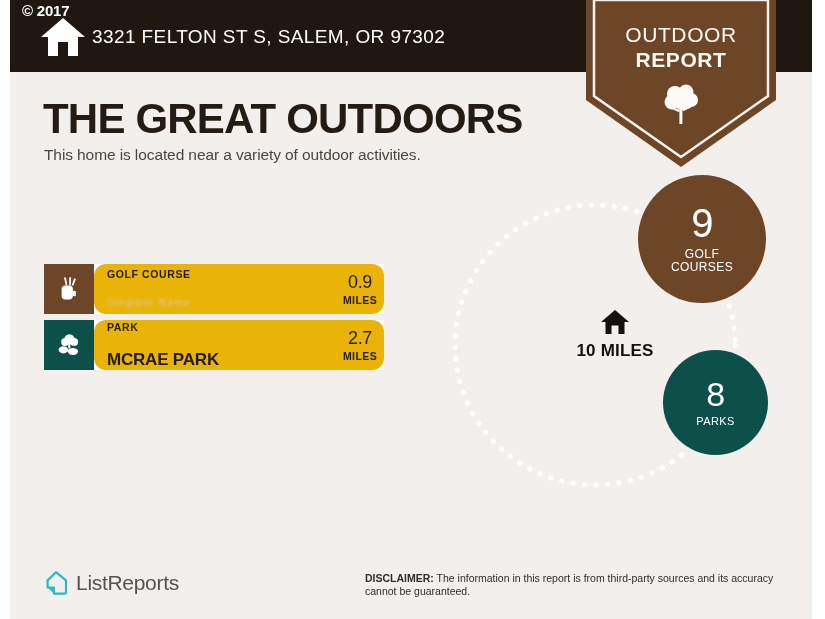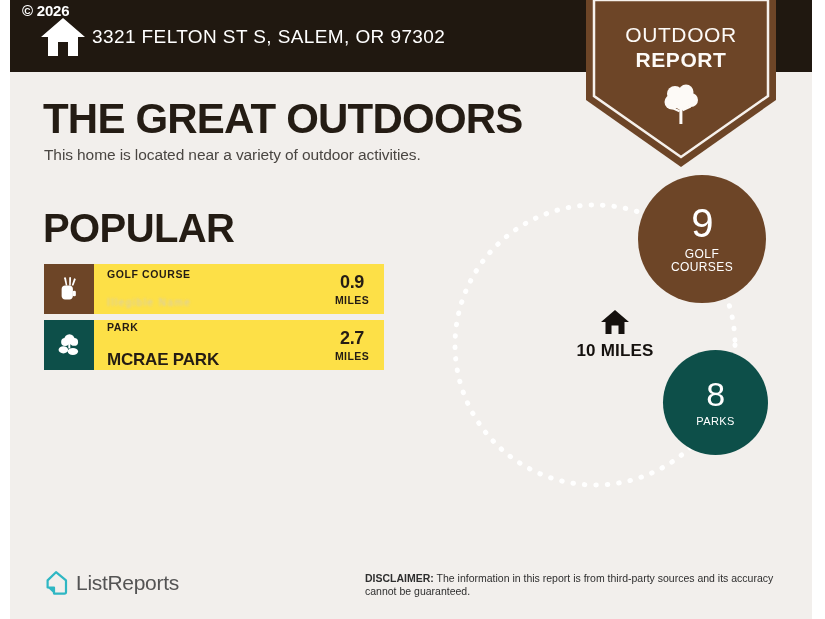--- a/index.html
+++ b/index.html
@@ -153,22 +153,23 @@
     align-items: center;
     justify-content: center;
   }
   .poi-icon-tile.golf { background: #6d4527; }
   .poi-icon-tile.park { background: #0d4f49; }
   .poi-body {
     flex: 1;
     display: flex;
     align-items: center;
     justify-content: space-between;
-    padding: 0 8px 0 13px;
-    background: #fde047;
+    padding: 0 0 0 13px;
+    background: #eab308;
+    border-radius: 12px;
   }
   .poi-text { line-height: 1.05; }
   .poi-cat {
     color: #241c14;
     font-size: 10.5px;
     font-weight: bold;
     letter-spacing: 0.6px;
   }
   .poi-name {
     color: #241c14;
@@ -185,21 +186,21 @@
     filter: blur(1.2px);
     opacity: .85;
   }
   .poi-dist {
     text-align: center;
     min-width: 48px;
   }
   .poi-dist-num {
     color: #241c14;
     font-size: 18px;
-    font-weight: bold;
+    font-weight: normal;
     letter-spacing: -0.3px;
   }
   .poi-dist-unit {
     color: #241c14;
     font-size: 10.5px;
     font-weight: bold;
     letter-spacing: 0.4px;
     margin-top: 1px;
   }
 
@@ -308,21 +309,21 @@
   #disclaimer .dlabel { font-weight: bold; }
 </style>
 </head>
 <body>
 
 <div id="page">
 
   <div id="canvas">
 
     <div id="header-bar">
-      <div id="copyright">© 2026</div>
+      <div id="copyright">© 2017</div>
 
       <span id="header-home-icon">
         <svg viewBox="0 0 46 42" width="46" height="42" aria-hidden="true">
           <path d="M23 2 L45 21 L38 21 L38 40 L28 40 L28 26 L18 26 L18 40 L8 40 L8 21 L1 21 Z" fill="#ffffff"></path>
         </svg>
       </span>
 
       <div id="header-address">3321 FELTON ST S, SALEM, OR 97302</div>
     </div>
 
@@ -347,21 +348,20 @@
             <rect x="8" y="26" width="9" height="2.2" transform="rotate(25 12 27)"></rect>
             <rect x="19" y="25" width="9" height="2.2" transform="rotate(-25 24 26)"></rect>
           </g>
         </svg>
       </span>
     </div>
 
     <div id="subhead">This home is located near a variety of outdoor activities.</div>
     <div id="headline">THE GREAT OUTDOORS</div>
 
-    <div id="popular-title">POPULAR</div>
 
     <div id="popular-list">
 
       <div class="poi-row">
         <div class="poi-icon-tile golf">
           <svg viewBox="0 0 30 30" width="26" height="26" aria-hidden="true">
             <g fill="#ffffff">
               <path d="M10.5 11 c-2.4 0 -4 1.6 -4 4 l0 8 c0 2.2 1.7 4 3.9 4 l5.2 0 c2.2 0 3.9 -1.8 3.9 -4 l0 -8 c0 -2.4 -1.6 -4 -4 -4 z"></path>
               <rect x="19.3" y="17" width="3.6" height="6.5" rx="1.6"></rect>
               <path d="M11.3 11 L9.4 2.6 a1.1 1.1 0 0 1 2.1 -.5 L13.1 11 z"></path>

